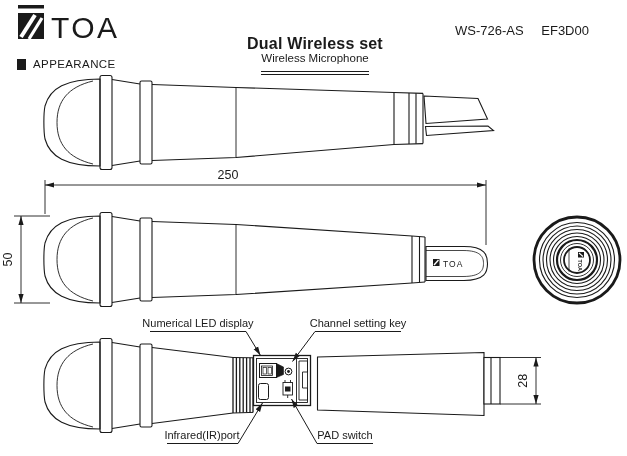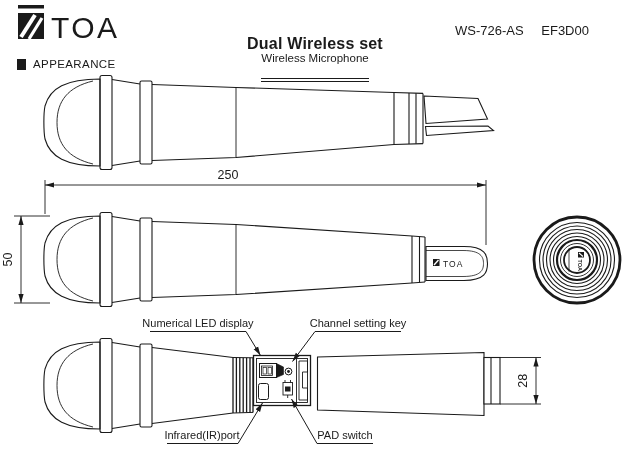--- a/index.html
+++ b/index.html
@@ -9,21 +9,21 @@
   }
   .hdr-logo{position:absolute;left:18px;top:5px;}
   .appearance{position:absolute;left:17px;top:46px;display:flex;align-items:center;margin-top:12px;}
   .appearance .bullet{display:inline-block;width:9px;height:11px;background:#1a1a1a;margin-right:7px;}
   .appearance .lbl{font-size:11.5px;letter-spacing:0.4px;}
   .doc-title{position:absolute;left:160px;top:20px;width:310px;text-align:center;
     font-size:16px;font-weight:bold;letter-spacing:0.2px;margin-top:15px;}
   .model-line{position:absolute;left:455px;top:23px;font-size:13px;white-space:nowrap;}
   .model-line .variant{margin-left:14px;text-align:center;}
   .subtitle-wrap{position:absolute;left:230px;top:48px;width:170px;text-align:center;}
-  .subtitle-wrap span{font-size:11.5px;padding-bottom:14px;border-bottom:4px double #1a1a1a;}
+  .subtitle-wrap span{font-size:11.5px;padding-bottom:7px;border-bottom:4px double #1a1a1a;}
   svg text{font-family:"Liberation Sans",sans-serif;fill:#1a1a1a;}
   .dwg{position:absolute;left:0;top:0;}
 </style>
 </head>
 <body>
 
 <div class="canvas">
 
   <div class="hdr-logo">
     <svg width="120" height="40" viewBox="0 0 120 40">

